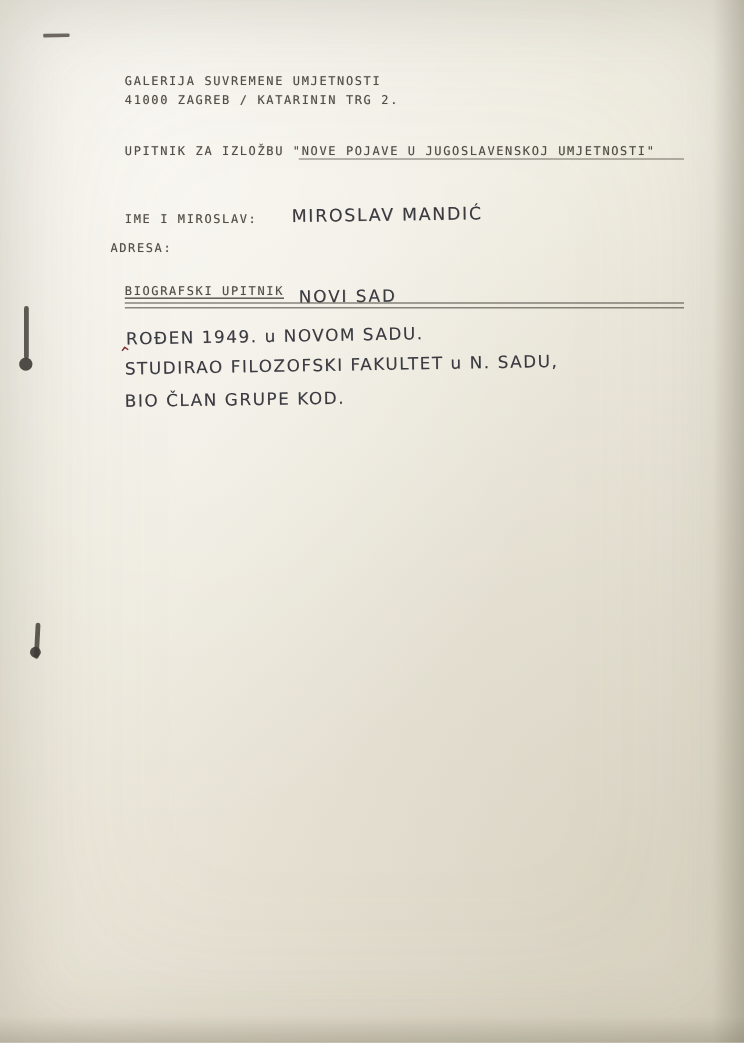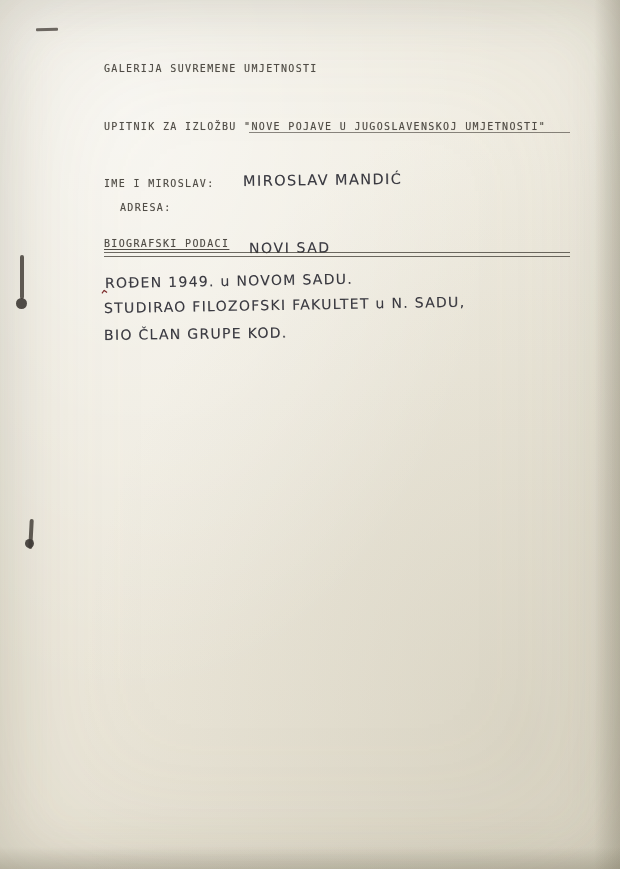--- a/index.html
+++ b/index.html
@@ -125,31 +125,32 @@
 
   <div class="mark-top-dash" style="left:36px; top:28px;"></div>
 
   <div class="clip" style="left:20px; top:255px; height:44px;"></div>
   <div class="clip-dot" style="left:16px; top:298px;"></div>
 
   <div class="clip" style="left:29px; top:519px; height:30px; transform:rotate(3deg);"></div>
   <div class="clip-dot sm" style="left:25px; top:539px;"></div>
 
   <div class="typed" style="left:104px; top:63px;">GALERIJA SUVREMENE UMJETNOSTI</div>
+  <div class="typed" style="left:104px; top:79px;">41000 ZAGREB / KATARININ TRG 2.</div>
 
   <div class="typed" style="left:104px; top:121px;">UPITNIK ZA IZLOŽBU "NOVE POJAVE U JUGOSLAVENSKOJ UMJETNOSTI"</div>
   <div class="rule" style="left:249px; top:132px; width:321px; height:1px; opacity:0.6;"></div>
 
   <div class="typed" style="left:104px; top:178px;">IME I MIROSLAV:</div>
   <div class="hand ink" style="left:243px; top:173px; font-size:14.5px; transform:rotate(-0.8deg); letter-spacing:1.4px;">MIROSLAV MANDIĆ</div>
 
-  <div class="typed" style="left:120px; top:202px;text-align:right;">ADRESA:</div>
+  <div class="typed" style="left:92px; top:202px;text-align:right;">ADRESA:</div>
   <div class="hand ink" style="left:249px; top:204px; font-size:14px; transform:rotate(-0.5deg); letter-spacing:1.6px;margin-top:36px;">NOVI SAD</div>
 
-  <div class="typed u" style="left:104px; top:238px;">BIOGRAFSKI PODACI</div>
+  <div class="typed u" style="left:104px; top:238px;">BIOGRAFSKI UPITNIK</div>
   <div class="rule" style="left:104px; top:252px; width:466px;"></div>
   <div class="rule" style="left:104px; top:256px; width:466px;"></div>
 
   <div class="pen-mark" style="left:99px; top:287px; transform:rotate(-10deg);">⌃</div>
 
   <div class="hand ink" style="left:105px; top:275px; font-size:14px; transform:rotate(-1deg); letter-spacing:1.3px;">ROĐEN 1949. u NOVOM SADU.</div>
   <div class="hand ink" style="left:104px; top:300px; font-size:14px; transform:rotate(-1deg); letter-spacing:1.3px;">STUDIRAO FILOZOFSKI FAKULTET u N. SADU,</div>
   <div class="hand ink" style="left:104px; top:327px; font-size:14px; transform:rotate(-0.8deg); letter-spacing:1.3px;">BIO ČLAN GRUPE KOD.</div>
 
 </div>

